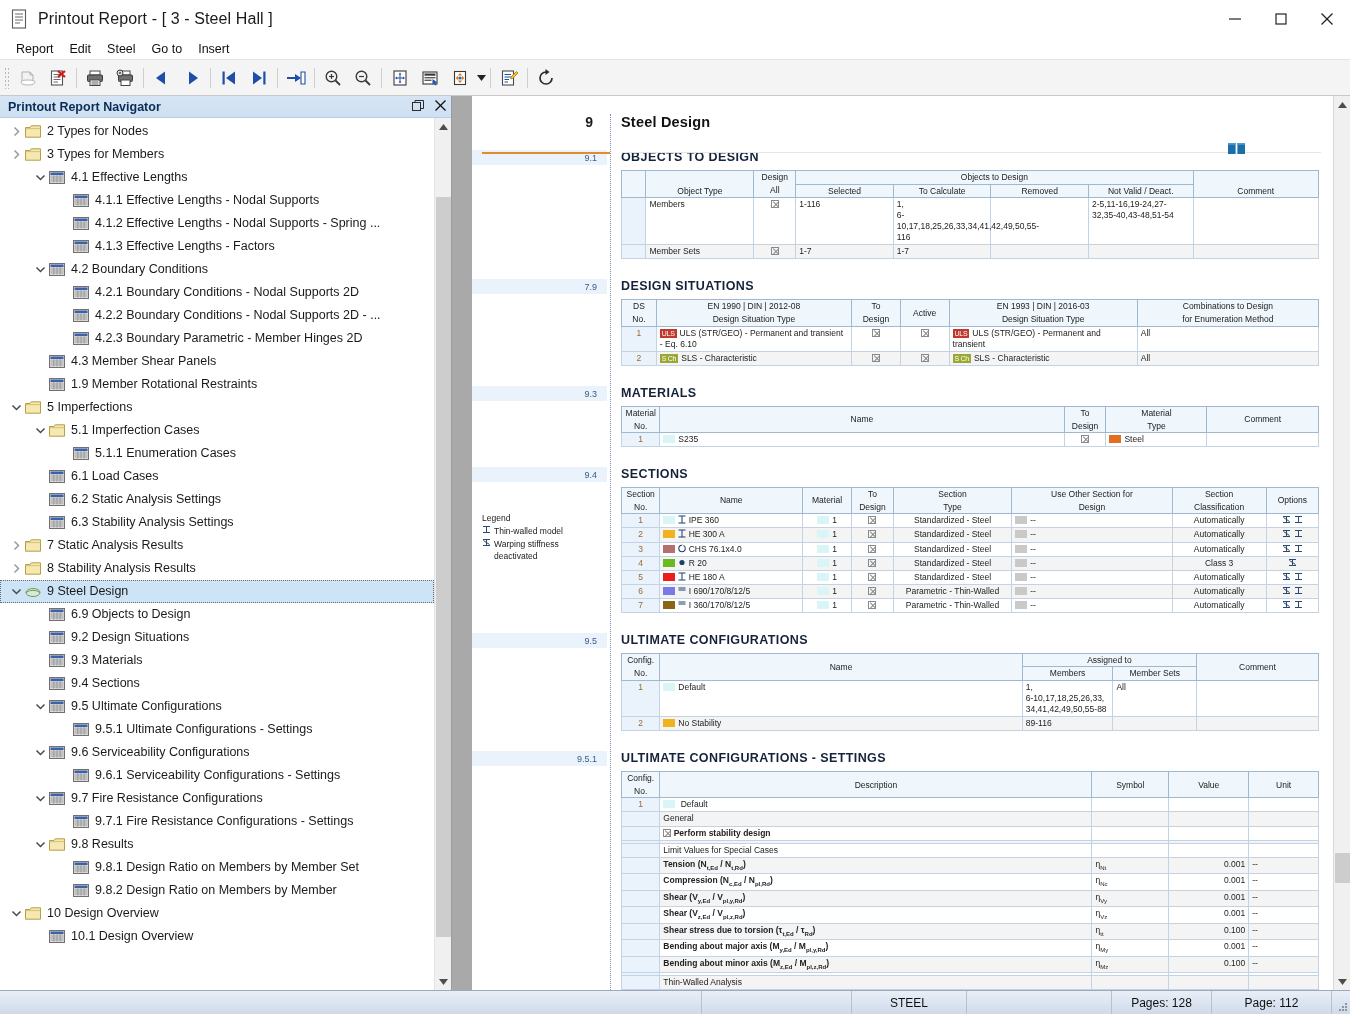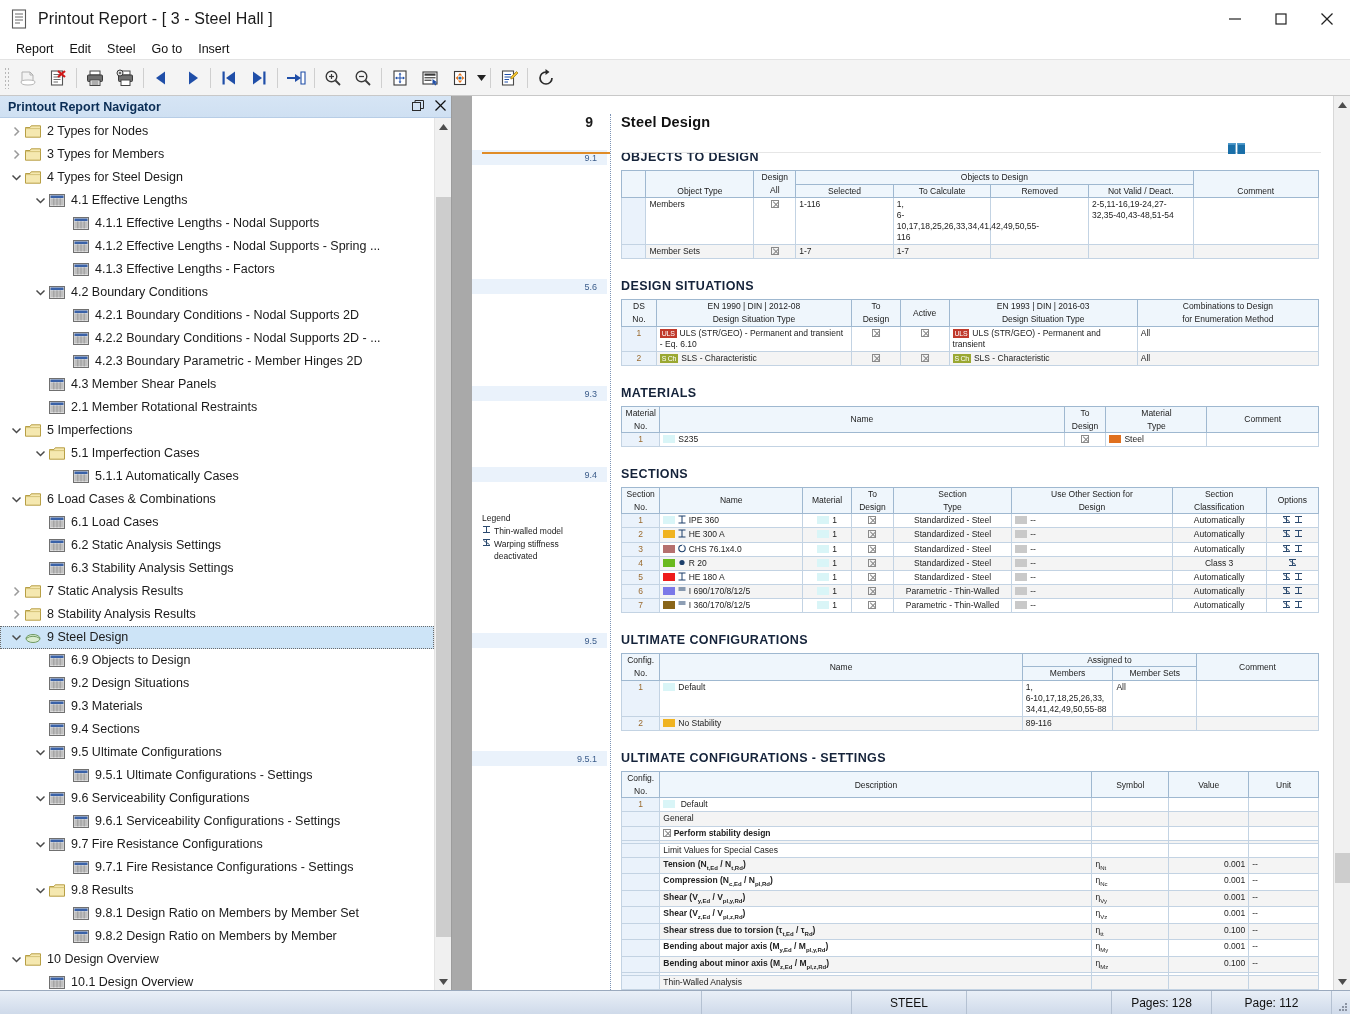--- a/index.html
+++ b/index.html
@@ -482,295 +482,265 @@
             </span>
             <span class="tico">
               <svg width="16" height="13" viewBox="0 0 16 13">
                 <path d="M0.5 2.5 L5 2.5 L6.2 0.8 L15.5 0.8 L15.5 12.2 L0.5 12.2 Z" fill="#f5e8b0" stroke="#b79f45" stroke-width="1"></path>
                 <path d="M0.5 3.6 L15.5 3.6" stroke="#cdb768" stroke-width="0.8"></path>
               </svg>
             </span>
             <span class="tlabel">3 Types for Members</span>
           </div>
           <div class="trow">
+            <span style="width:32px"></span>
+            <span class="twisty">
+              <svg width="11" height="11" viewBox="0 0 11 11">
+                <polyline points="1.5,3.5 5.5,7.5 9.5,3.5" fill="none" stroke="#4a4a4a" stroke-width="1.5"></polyline>
+              </svg>
+            </span>
+            <span class="tico">
+              <svg width="16" height="13" viewBox="0 0 16 13">
+                <rect x="0.5" y="0.5" width="15" height="12" fill="#dcdcdc" stroke="#707070" stroke-width="1"></rect>
+                <rect x="1.5" y="1.5" width="13" height="2.6" fill="#3a62a8"></rect>
+                <g stroke="#8a8a8a" stroke-width="0.7">
+                  <line x1="1.5" y1="6" x2="14.5" y2="6"></line>
+                  <line x1="1.5" y1="8" x2="14.5" y2="8"></line>
+                  <line x1="1.5" y1="10" x2="14.5" y2="10"></line>
+                  <line x1="4.8" y1="4.3" x2="4.8" y2="11.5"></line>
+                  <line x1="8" y1="4.3" x2="8" y2="11.5"></line>
+                  <line x1="11.2" y1="4.3" x2="11.2" y2="11.5"></line>
+                </g>
+              </svg>
+            </span>
+            <span class="tlabel">4.1 Effective Lengths</span>
+          </div>
+          <div class="trow">
+            <span style="width:56px"></span>
+            <span class="twisty"></span>
+            <span class="tico">
+              <svg width="16" height="13" viewBox="0 0 16 13">
+                <rect x="0.5" y="0.5" width="15" height="12" fill="#dcdcdc" stroke="#707070" stroke-width="1"></rect>
+                <rect x="1.5" y="1.5" width="13" height="2.6" fill="#3a62a8"></rect>
+                <g stroke="#8a8a8a" stroke-width="0.7">
+                  <line x1="1.5" y1="6" x2="14.5" y2="6"></line>
+                  <line x1="1.5" y1="8" x2="14.5" y2="8"></line>
+                  <line x1="1.5" y1="10" x2="14.5" y2="10"></line>
+                  <line x1="4.8" y1="4.3" x2="4.8" y2="11.5"></line>
+                  <line x1="8" y1="4.3" x2="8" y2="11.5"></line>
+                  <line x1="11.2" y1="4.3" x2="11.2" y2="11.5"></line>
+                </g>
+              </svg>
+            </span>
+            <span class="tlabel">4.1.1 Effective Lengths - Nodal Supports</span>
+          </div>
+          <div class="trow">
+            <span style="width:56px"></span>
+            <span class="twisty"></span>
+            <span class="tico">
+              <svg width="16" height="13" viewBox="0 0 16 13">
+                <rect x="0.5" y="0.5" width="15" height="12" fill="#dcdcdc" stroke="#707070" stroke-width="1"></rect>
+                <rect x="1.5" y="1.5" width="13" height="2.6" fill="#3a62a8"></rect>
+                <g stroke="#8a8a8a" stroke-width="0.7">
+                  <line x1="1.5" y1="6" x2="14.5" y2="6"></line>
+                  <line x1="1.5" y1="8" x2="14.5" y2="8"></line>
+                  <line x1="1.5" y1="10" x2="14.5" y2="10"></line>
+                  <line x1="4.8" y1="4.3" x2="4.8" y2="11.5"></line>
+                  <line x1="8" y1="4.3" x2="8" y2="11.5"></line>
+                  <line x1="11.2" y1="4.3" x2="11.2" y2="11.5"></line>
+                </g>
+              </svg>
+            </span>
+            <span class="tlabel">4.1.2 Effective Lengths - Nodal Supports - Spring ...</span>
+          </div>
+          <div class="trow">
+            <span style="width:56px"></span>
+            <span class="twisty"></span>
+            <span class="tico">
+              <svg width="16" height="13" viewBox="0 0 16 13">
+                <rect x="0.5" y="0.5" width="15" height="12" fill="#dcdcdc" stroke="#707070" stroke-width="1"></rect>
+                <rect x="1.5" y="1.5" width="13" height="2.6" fill="#3a62a8"></rect>
+                <g stroke="#8a8a8a" stroke-width="0.7">
+                  <line x1="1.5" y1="6" x2="14.5" y2="6"></line>
+                  <line x1="1.5" y1="8" x2="14.5" y2="8"></line>
+                  <line x1="1.5" y1="10" x2="14.5" y2="10"></line>
+                  <line x1="4.8" y1="4.3" x2="4.8" y2="11.5"></line>
+                  <line x1="8" y1="4.3" x2="8" y2="11.5"></line>
+                  <line x1="11.2" y1="4.3" x2="11.2" y2="11.5"></line>
+                </g>
+              </svg>
+            </span>
+            <span class="tlabel">4.1.3 Effective Lengths - Factors</span>
+          </div>
+          <div class="trow">
+            <span style="width:32px"></span>
+            <span class="twisty">
+              <svg width="11" height="11" viewBox="0 0 11 11">
+                <polyline points="1.5,3.5 5.5,7.5 9.5,3.5" fill="none" stroke="#4a4a4a" stroke-width="1.5"></polyline>
+              </svg>
+            </span>
+            <span class="tico">
+              <svg width="16" height="13" viewBox="0 0 16 13">
+                <rect x="0.5" y="0.5" width="15" height="12" fill="#dcdcdc" stroke="#707070" stroke-width="1"></rect>
+                <rect x="1.5" y="1.5" width="13" height="2.6" fill="#3a62a8"></rect>
+                <g stroke="#8a8a8a" stroke-width="0.7">
+                  <line x1="1.5" y1="6" x2="14.5" y2="6"></line>
+                  <line x1="1.5" y1="8" x2="14.5" y2="8"></line>
+                  <line x1="1.5" y1="10" x2="14.5" y2="10"></line>
+                  <line x1="4.8" y1="4.3" x2="4.8" y2="11.5"></line>
+                  <line x1="8" y1="4.3" x2="8" y2="11.5"></line>
+                  <line x1="11.2" y1="4.3" x2="11.2" y2="11.5"></line>
+                </g>
+              </svg>
+            </span>
+            <span class="tlabel">4.2 Boundary Conditions</span>
+          </div>
+          <div class="trow">
+            <span style="width:56px"></span>
+            <span class="twisty"></span>
+            <span class="tico">
+              <svg width="16" height="13" viewBox="0 0 16 13">
+                <rect x="0.5" y="0.5" width="15" height="12" fill="#dcdcdc" stroke="#707070" stroke-width="1"></rect>
+                <rect x="1.5" y="1.5" width="13" height="2.6" fill="#3a62a8"></rect>
+                <g stroke="#8a8a8a" stroke-width="0.7">
+                  <line x1="1.5" y1="6" x2="14.5" y2="6"></line>
+                  <line x1="1.5" y1="8" x2="14.5" y2="8"></line>
+                  <line x1="1.5" y1="10" x2="14.5" y2="10"></line>
+                  <line x1="4.8" y1="4.3" x2="4.8" y2="11.5"></line>
+                  <line x1="8" y1="4.3" x2="8" y2="11.5"></line>
+                  <line x1="11.2" y1="4.3" x2="11.2" y2="11.5"></line>
+                </g>
+              </svg>
+            </span>
+            <span class="tlabel">4.2.1 Boundary Conditions - Nodal Supports 2D</span>
+          </div>
+          <div class="trow">
+            <span style="width:56px"></span>
+            <span class="twisty"></span>
+            <span class="tico">
+              <svg width="16" height="13" viewBox="0 0 16 13">
+                <rect x="0.5" y="0.5" width="15" height="12" fill="#dcdcdc" stroke="#707070" stroke-width="1"></rect>
+                <rect x="1.5" y="1.5" width="13" height="2.6" fill="#3a62a8"></rect>
+                <g stroke="#8a8a8a" stroke-width="0.7">
+                  <line x1="1.5" y1="6" x2="14.5" y2="6"></line>
+                  <line x1="1.5" y1="8" x2="14.5" y2="8"></line>
+                  <line x1="1.5" y1="10" x2="14.5" y2="10"></line>
+                  <line x1="4.8" y1="4.3" x2="4.8" y2="11.5"></line>
+                  <line x1="8" y1="4.3" x2="8" y2="11.5"></line>
+                  <line x1="11.2" y1="4.3" x2="11.2" y2="11.5"></line>
+                </g>
+              </svg>
+            </span>
+            <span class="tlabel">4.2.2 Boundary Conditions - Nodal Supports 2D - ...</span>
+          </div>
+          <div class="trow">
+            <span style="width:56px"></span>
+            <span class="twisty"></span>
+            <span class="tico">
+              <svg width="16" height="13" viewBox="0 0 16 13">
+                <rect x="0.5" y="0.5" width="15" height="12" fill="#dcdcdc" stroke="#707070" stroke-width="1"></rect>
+                <rect x="1.5" y="1.5" width="13" height="2.6" fill="#3a62a8"></rect>
+                <g stroke="#8a8a8a" stroke-width="0.7">
+                  <line x1="1.5" y1="6" x2="14.5" y2="6"></line>
+                  <line x1="1.5" y1="8" x2="14.5" y2="8"></line>
+                  <line x1="1.5" y1="10" x2="14.5" y2="10"></line>
+                  <line x1="4.8" y1="4.3" x2="4.8" y2="11.5"></line>
+                  <line x1="8" y1="4.3" x2="8" y2="11.5"></line>
+                  <line x1="11.2" y1="4.3" x2="11.2" y2="11.5"></line>
+                </g>
+              </svg>
+            </span>
+            <span class="tlabel">4.2.3 Boundary Parametric - Member Hinges 2D</span>
+          </div>
+          <div class="trow">
+            <span style="width:32px"></span>
+            <span class="twisty"></span>
+            <span class="tico">
+              <svg width="16" height="13" viewBox="0 0 16 13">
+                <rect x="0.5" y="0.5" width="15" height="12" fill="#dcdcdc" stroke="#707070" stroke-width="1"></rect>
+                <rect x="1.5" y="1.5" width="13" height="2.6" fill="#3a62a8"></rect>
+                <g stroke="#8a8a8a" stroke-width="0.7">
+                  <line x1="1.5" y1="6" x2="14.5" y2="6"></line>
+                  <line x1="1.5" y1="8" x2="14.5" y2="8"></line>
+                  <line x1="1.5" y1="10" x2="14.5" y2="10"></line>
+                  <line x1="4.8" y1="4.3" x2="4.8" y2="11.5"></line>
+                  <line x1="8" y1="4.3" x2="8" y2="11.5"></line>
+                  <line x1="11.2" y1="4.3" x2="11.2" y2="11.5"></line>
+                </g>
+              </svg>
+            </span>
+            <span class="tlabel">4.3 Member Shear Panels</span>
+          </div>
+          <div class="trow">
+            <span style="width:32px"></span>
+            <span class="twisty"></span>
+            <span class="tico">
+              <svg width="16" height="13" viewBox="0 0 16 13">
+                <rect x="0.5" y="0.5" width="15" height="12" fill="#dcdcdc" stroke="#707070" stroke-width="1"></rect>
+                <rect x="1.5" y="1.5" width="13" height="2.6" fill="#3a62a8"></rect>
+                <g stroke="#8a8a8a" stroke-width="0.7">
+                  <line x1="1.5" y1="6" x2="14.5" y2="6"></line>
+                  <line x1="1.5" y1="8" x2="14.5" y2="8"></line>
+                  <line x1="1.5" y1="10" x2="14.5" y2="10"></line>
+                  <line x1="4.8" y1="4.3" x2="4.8" y2="11.5"></line>
+                  <line x1="8" y1="4.3" x2="8" y2="11.5"></line>
+                  <line x1="11.2" y1="4.3" x2="11.2" y2="11.5"></line>
+                </g>
+              </svg>
+            </span>
+            <span class="tlabel">1.9 Member Rotational Restraints</span>
+          </div>
+          <div class="trow">
             <span style="width:8px"></span>
             <span class="twisty">
               <svg width="11" height="11" viewBox="0 0 11 11">
                 <polyline points="1.5,3.5 5.5,7.5 9.5,3.5" fill="none" stroke="#4a4a4a" stroke-width="1.5"></polyline>
               </svg>
             </span>
             <span class="tico">
               <svg width="16" height="13" viewBox="0 0 16 13">
                 <path d="M0.5 2.5 L5 2.5 L6.2 0.8 L15.5 0.8 L15.5 12.2 L0.5 12.2 Z" fill="#f5e8b0" stroke="#b79f45" stroke-width="1"></path>
                 <path d="M0.5 3.6 L15.5 3.6" stroke="#cdb768" stroke-width="0.8"></path>
               </svg>
             </span>
-            <span class="tlabel">4 Types for Steel Design</span>
+            <span class="tlabel">5 Imperfections</span>
           </div>
           <div class="trow">
             <span style="width:32px"></span>
             <span class="twisty">
               <svg width="11" height="11" viewBox="0 0 11 11">
                 <polyline points="1.5,3.5 5.5,7.5 9.5,3.5" fill="none" stroke="#4a4a4a" stroke-width="1.5"></polyline>
               </svg>
             </span>
             <span class="tico">
               <svg width="16" height="13" viewBox="0 0 16 13">
-                <rect x="0.5" y="0.5" width="15" height="12" fill="#dcdcdc" stroke="#707070" stroke-width="1"></rect>
-                <rect x="1.5" y="1.5" width="13" height="2.6" fill="#3a62a8"></rect>
-                <g stroke="#8a8a8a" stroke-width="0.7">
-                  <line x1="1.5" y1="6" x2="14.5" y2="6"></line>
-                  <line x1="1.5" y1="8" x2="14.5" y2="8"></line>
-                  <line x1="1.5" y1="10" x2="14.5" y2="10"></line>
-                  <line x1="4.8" y1="4.3" x2="4.8" y2="11.5"></line>
-                  <line x1="8" y1="4.3" x2="8" y2="11.5"></line>
-                  <line x1="11.2" y1="4.3" x2="11.2" y2="11.5"></line>
-                </g>
-              </svg>
-            </span>
-            <span class="tlabel">4.1 Effective Lengths</span>
-          </div>
-          <div class="trow">
-            <span style="width:56px"></span>
-            <span class="twisty"></span>
-            <span class="tico">
-              <svg width="16" height="13" viewBox="0 0 16 13">
-                <rect x="0.5" y="0.5" width="15" height="12" fill="#dcdcdc" stroke="#707070" stroke-width="1"></rect>
-                <rect x="1.5" y="1.5" width="13" height="2.6" fill="#3a62a8"></rect>
-                <g stroke="#8a8a8a" stroke-width="0.7">
-                  <line x1="1.5" y1="6" x2="14.5" y2="6"></line>
-                  <line x1="1.5" y1="8" x2="14.5" y2="8"></line>
-                  <line x1="1.5" y1="10" x2="14.5" y2="10"></line>
-                  <line x1="4.8" y1="4.3" x2="4.8" y2="11.5"></line>
-                  <line x1="8" y1="4.3" x2="8" y2="11.5"></line>
-                  <line x1="11.2" y1="4.3" x2="11.2" y2="11.5"></line>
-                </g>
-              </svg>
-            </span>
-            <span class="tlabel">4.1.1 Effective Lengths - Nodal Supports</span>
-          </div>
-          <div class="trow">
-            <span style="width:56px"></span>
-            <span class="twisty"></span>
-            <span class="tico">
-              <svg width="16" height="13" viewBox="0 0 16 13">
-                <rect x="0.5" y="0.5" width="15" height="12" fill="#dcdcdc" stroke="#707070" stroke-width="1"></rect>
-                <rect x="1.5" y="1.5" width="13" height="2.6" fill="#3a62a8"></rect>
-                <g stroke="#8a8a8a" stroke-width="0.7">
-                  <line x1="1.5" y1="6" x2="14.5" y2="6"></line>
-                  <line x1="1.5" y1="8" x2="14.5" y2="8"></line>
-                  <line x1="1.5" y1="10" x2="14.5" y2="10"></line>
-                  <line x1="4.8" y1="4.3" x2="4.8" y2="11.5"></line>
-                  <line x1="8" y1="4.3" x2="8" y2="11.5"></line>
-                  <line x1="11.2" y1="4.3" x2="11.2" y2="11.5"></line>
-                </g>
-              </svg>
-            </span>
-            <span class="tlabel">4.1.2 Effective Lengths - Nodal Supports - Spring ...</span>
-          </div>
-          <div class="trow">
-            <span style="width:56px"></span>
-            <span class="twisty"></span>
-            <span class="tico">
-              <svg width="16" height="13" viewBox="0 0 16 13">
-                <rect x="0.5" y="0.5" width="15" height="12" fill="#dcdcdc" stroke="#707070" stroke-width="1"></rect>
-                <rect x="1.5" y="1.5" width="13" height="2.6" fill="#3a62a8"></rect>
-                <g stroke="#8a8a8a" stroke-width="0.7">
-                  <line x1="1.5" y1="6" x2="14.5" y2="6"></line>
-                  <line x1="1.5" y1="8" x2="14.5" y2="8"></line>
-                  <line x1="1.5" y1="10" x2="14.5" y2="10"></line>
-                  <line x1="4.8" y1="4.3" x2="4.8" y2="11.5"></line>
-                  <line x1="8" y1="4.3" x2="8" y2="11.5"></line>
-                  <line x1="11.2" y1="4.3" x2="11.2" y2="11.5"></line>
-                </g>
-              </svg>
-            </span>
-            <span class="tlabel">4.1.3 Effective Lengths - Factors</span>
-          </div>
-          <div class="trow">
-            <span style="width:32px"></span>
-            <span class="twisty">
-              <svg width="11" height="11" viewBox="0 0 11 11">
-                <polyline points="1.5,3.5 5.5,7.5 9.5,3.5" fill="none" stroke="#4a4a4a" stroke-width="1.5"></polyline>
-              </svg>
-            </span>
-            <span class="tico">
-              <svg width="16" height="13" viewBox="0 0 16 13">
-                <rect x="0.5" y="0.5" width="15" height="12" fill="#dcdcdc" stroke="#707070" stroke-width="1"></rect>
-                <rect x="1.5" y="1.5" width="13" height="2.6" fill="#3a62a8"></rect>
-                <g stroke="#8a8a8a" stroke-width="0.7">
-                  <line x1="1.5" y1="6" x2="14.5" y2="6"></line>
-                  <line x1="1.5" y1="8" x2="14.5" y2="8"></line>
-                  <line x1="1.5" y1="10" x2="14.5" y2="10"></line>
-                  <line x1="4.8" y1="4.3" x2="4.8" y2="11.5"></line>
-                  <line x1="8" y1="4.3" x2="8" y2="11.5"></line>
-                  <line x1="11.2" y1="4.3" x2="11.2" y2="11.5"></line>
-                </g>
-              </svg>
-            </span>
-            <span class="tlabel">4.2 Boundary Conditions</span>
-          </div>
-          <div class="trow">
-            <span style="width:56px"></span>
-            <span class="twisty"></span>
-            <span class="tico">
-              <svg width="16" height="13" viewBox="0 0 16 13">
-                <rect x="0.5" y="0.5" width="15" height="12" fill="#dcdcdc" stroke="#707070" stroke-width="1"></rect>
-                <rect x="1.5" y="1.5" width="13" height="2.6" fill="#3a62a8"></rect>
-                <g stroke="#8a8a8a" stroke-width="0.7">
-                  <line x1="1.5" y1="6" x2="14.5" y2="6"></line>
-                  <line x1="1.5" y1="8" x2="14.5" y2="8"></line>
-                  <line x1="1.5" y1="10" x2="14.5" y2="10"></line>
-                  <line x1="4.8" y1="4.3" x2="4.8" y2="11.5"></line>
-                  <line x1="8" y1="4.3" x2="8" y2="11.5"></line>
-                  <line x1="11.2" y1="4.3" x2="11.2" y2="11.5"></line>
-                </g>
-              </svg>
-            </span>
-            <span class="tlabel">4.2.1 Boundary Conditions - Nodal Supports 2D</span>
-          </div>
-          <div class="trow">
-            <span style="width:56px"></span>
-            <span class="twisty"></span>
-            <span class="tico">
-              <svg width="16" height="13" viewBox="0 0 16 13">
-                <rect x="0.5" y="0.5" width="15" height="12" fill="#dcdcdc" stroke="#707070" stroke-width="1"></rect>
-                <rect x="1.5" y="1.5" width="13" height="2.6" fill="#3a62a8"></rect>
-                <g stroke="#8a8a8a" stroke-width="0.7">
-                  <line x1="1.5" y1="6" x2="14.5" y2="6"></line>
-                  <line x1="1.5" y1="8" x2="14.5" y2="8"></line>
-                  <line x1="1.5" y1="10" x2="14.5" y2="10"></line>
-                  <line x1="4.8" y1="4.3" x2="4.8" y2="11.5"></line>
-                  <line x1="8" y1="4.3" x2="8" y2="11.5"></line>
-                  <line x1="11.2" y1="4.3" x2="11.2" y2="11.5"></line>
-                </g>
-              </svg>
-            </span>
-            <span class="tlabel">4.2.2 Boundary Conditions - Nodal Supports 2D - ...</span>
-          </div>
-          <div class="trow">
-            <span style="width:56px"></span>
-            <span class="twisty"></span>
-            <span class="tico">
-              <svg width="16" height="13" viewBox="0 0 16 13">
-                <rect x="0.5" y="0.5" width="15" height="12" fill="#dcdcdc" stroke="#707070" stroke-width="1"></rect>
-                <rect x="1.5" y="1.5" width="13" height="2.6" fill="#3a62a8"></rect>
-                <g stroke="#8a8a8a" stroke-width="0.7">
-                  <line x1="1.5" y1="6" x2="14.5" y2="6"></line>
-                  <line x1="1.5" y1="8" x2="14.5" y2="8"></line>
-                  <line x1="1.5" y1="10" x2="14.5" y2="10"></line>
-                  <line x1="4.8" y1="4.3" x2="4.8" y2="11.5"></line>
-                  <line x1="8" y1="4.3" x2="8" y2="11.5"></line>
-                  <line x1="11.2" y1="4.3" x2="11.2" y2="11.5"></line>
-                </g>
-              </svg>
-            </span>
-            <span class="tlabel">4.2.3 Boundary Parametric - Member Hinges 2D</span>
-          </div>
-          <div class="trow">
-            <span style="width:32px"></span>
-            <span class="twisty"></span>
-            <span class="tico">
-              <svg width="16" height="13" viewBox="0 0 16 13">
-                <rect x="0.5" y="0.5" width="15" height="12" fill="#dcdcdc" stroke="#707070" stroke-width="1"></rect>
-                <rect x="1.5" y="1.5" width="13" height="2.6" fill="#3a62a8"></rect>
-                <g stroke="#8a8a8a" stroke-width="0.7">
-                  <line x1="1.5" y1="6" x2="14.5" y2="6"></line>
-                  <line x1="1.5" y1="8" x2="14.5" y2="8"></line>
-                  <line x1="1.5" y1="10" x2="14.5" y2="10"></line>
-                  <line x1="4.8" y1="4.3" x2="4.8" y2="11.5"></line>
-                  <line x1="8" y1="4.3" x2="8" y2="11.5"></line>
-                  <line x1="11.2" y1="4.3" x2="11.2" y2="11.5"></line>
-                </g>
-              </svg>
-            </span>
-            <span class="tlabel">4.3 Member Shear Panels</span>
-          </div>
-          <div class="trow">
-            <span style="width:32px"></span>
-            <span class="twisty"></span>
-            <span class="tico">
-              <svg width="16" height="13" viewBox="0 0 16 13">
-                <rect x="0.5" y="0.5" width="15" height="12" fill="#dcdcdc" stroke="#707070" stroke-width="1"></rect>
-                <rect x="1.5" y="1.5" width="13" height="2.6" fill="#3a62a8"></rect>
-                <g stroke="#8a8a8a" stroke-width="0.7">
-                  <line x1="1.5" y1="6" x2="14.5" y2="6"></line>
-                  <line x1="1.5" y1="8" x2="14.5" y2="8"></line>
-                  <line x1="1.5" y1="10" x2="14.5" y2="10"></line>
-                  <line x1="4.8" y1="4.3" x2="4.8" y2="11.5"></line>
-                  <line x1="8" y1="4.3" x2="8" y2="11.5"></line>
-                  <line x1="11.2" y1="4.3" x2="11.2" y2="11.5"></line>
-                </g>
-              </svg>
-            </span>
-            <span class="tlabel">2.1 Member Rotational Restraints</span>
-          </div>
-          <div class="trow">
-            <span style="width:8px"></span>
-            <span class="twisty">
-              <svg width="11" height="11" viewBox="0 0 11 11">
-                <polyline points="1.5,3.5 5.5,7.5 9.5,3.5" fill="none" stroke="#4a4a4a" stroke-width="1.5"></polyline>
-              </svg>
-            </span>
-            <span class="tico">
-              <svg width="16" height="13" viewBox="0 0 16 13">
                 <path d="M0.5 2.5 L5 2.5 L6.2 0.8 L15.5 0.8 L15.5 12.2 L0.5 12.2 Z" fill="#f5e8b0" stroke="#b79f45" stroke-width="1"></path>
                 <path d="M0.5 3.6 L15.5 3.6" stroke="#cdb768" stroke-width="0.8"></path>
               </svg>
             </span>
-            <span class="tlabel">5 Imperfections</span>
-          </div>
-          <div class="trow">
-            <span style="width:32px"></span>
-            <span class="twisty">
-              <svg width="11" height="11" viewBox="0 0 11 11">
-                <polyline points="1.5,3.5 5.5,7.5 9.5,3.5" fill="none" stroke="#4a4a4a" stroke-width="1.5"></polyline>
-              </svg>
-            </span>
-            <span class="tico">
-              <svg width="16" height="13" viewBox="0 0 16 13">
-                <path d="M0.5 2.5 L5 2.5 L6.2 0.8 L15.5 0.8 L15.5 12.2 L0.5 12.2 Z" fill="#f5e8b0" stroke="#b79f45" stroke-width="1"></path>
-                <path d="M0.5 3.6 L15.5 3.6" stroke="#cdb768" stroke-width="0.8"></path>
-              </svg>
-            </span>
             <span class="tlabel">5.1 Imperfection Cases</span>
           </div>
           <div class="trow">
             <span style="width:56px"></span>
             <span class="twisty"></span>
             <span class="tico">
               <svg width="16" height="13" viewBox="0 0 16 13">
                 <rect x="0.5" y="0.5" width="15" height="12" fill="#dcdcdc" stroke="#707070" stroke-width="1"></rect>
                 <rect x="1.5" y="1.5" width="13" height="2.6" fill="#3a62a8"></rect>
                 <g stroke="#8a8a8a" stroke-width="0.7">
                   <line x1="1.5" y1="6" x2="14.5" y2="6"></line>
                   <line x1="1.5" y1="8" x2="14.5" y2="8"></line>
                   <line x1="1.5" y1="10" x2="14.5" y2="10"></line>
                   <line x1="4.8" y1="4.3" x2="4.8" y2="11.5"></line>
                   <line x1="8" y1="4.3" x2="8" y2="11.5"></line>
                   <line x1="11.2" y1="4.3" x2="11.2" y2="11.5"></line>
                 </g>
               </svg>
             </span>
-            <span class="tlabel">5.1.1 Automatically Cases</span>
-          </div>
-          <div class="trow">
-            <span style="width:8px"></span>
-            <span class="twisty">
-              <svg width="11" height="11" viewBox="0 0 11 11">
-                <polyline points="1.5,3.5 5.5,7.5 9.5,3.5" fill="none" stroke="#4a4a4a" stroke-width="1.5"></polyline>
-              </svg>
-            </span>
-            <span class="tico">
-              <svg width="16" height="13" viewBox="0 0 16 13">
-                <path d="M0.5 2.5 L5 2.5 L6.2 0.8 L15.5 0.8 L15.5 12.2 L0.5 12.2 Z" fill="#f5e8b0" stroke="#b79f45" stroke-width="1"></path>
-                <path d="M0.5 3.6 L15.5 3.6" stroke="#cdb768" stroke-width="0.8"></path>
-              </svg>
-            </span>
-            <span class="tlabel">6 Load Cases &amp; Combinations</span>
+            <span class="tlabel">5.1.1 Enumeration Cases</span>
           </div>
           <div class="trow">
             <span style="width:32px"></span>
             <span class="twisty"></span>
             <span class="tico">
               <svg width="16" height="13" viewBox="0 0 16 13">
                 <rect x="0.5" y="0.5" width="15" height="12" fill="#dcdcdc" stroke="#707070" stroke-width="1"></rect>
                 <rect x="1.5" y="1.5" width="13" height="2.6" fill="#3a62a8"></rect>
                 <g stroke="#8a8a8a" stroke-width="0.7">
                   <line x1="1.5" y1="6" x2="14.5" y2="6"></line>
@@ -1246,21 +1216,21 @@
                       <td>1-7</td>
                       <td></td>
                       <td></td>
                       <td></td>
                     </tr>
                   </tbody>
                 </table>
               </div>
             </div>
             <div class="sec">
-              <div class="sec-num">5.6</div>
+              <div class="sec-num">7.9</div>
               <div class="sec-body">
                 <div class="sec-h">DESIGN SITUATIONS</div>
                 <table class="rt">
                   <colgroup>
                     <col style="width:5%">
                     <col style="width:28%">
                     <col style="width:7%">
                     <col style="width:7%">
                     <col style="width:27%">
                     <col style="width:26%">

